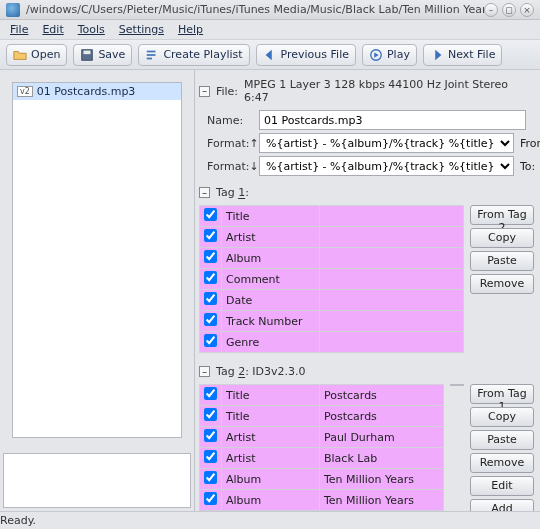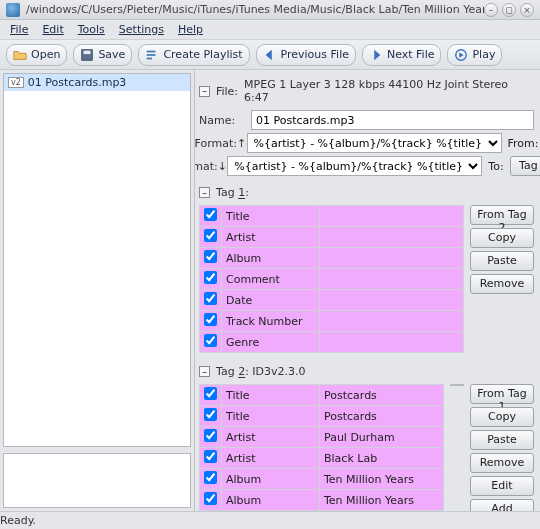--- a/index.html
+++ b/index.html
@@ -5,32 +5,32 @@
   * { box-sizing: border-box; margin: 0; padding: 0; font-family: "DejaVu Sans", Arial, sans-serif; font-size: 11px; }
   body { width: 540px; height: 529px; background: #e4e6ea; display: flex; flex-direction: column; overflow: hidden; color: #222; }
   .titlebar { height: 20px; background: linear-gradient(#e8eaee,#d8dade); display: flex; align-items: center; padding: 0 6px; border-bottom: 1px solid #bfc3c9; }
   .title-icon { width: 14px; height: 14px; background: radial-gradient(circle at 40% 35%, #7fb8e6, #2a6aa8); border-radius: 2px; margin-right: 6px; }
   .title-text { flex: 1; text-align: center; color: #444; font-size: 11px; white-space: nowrap; overflow: hidden; }
   .winbtns { display: flex; gap: 4px; }
   .winbtn { width: 14px; height: 14px; border: 1px solid #a8abb0; border-radius: 7px; background: linear-gradient(#fdfdfd,#d6d8dc); display: flex; align-items: center; justify-content: center; font-size: 9px; color: #555; cursor: pointer; }
   .menubar { height: 20px; display: flex; align-items: center; gap: 2px; padding: 0 4px; border-bottom: 1px solid #cfd2d7; }
   .menuitem { padding: 2px 6px; color: #20304a; cursor: pointer; text-decoration: underline; }
   .toolbar { height: 30px; display: flex; align-items: center; gap: 6px; padding: 2px 6px; border-bottom: 1px solid #c6c9cf; background: linear-gradient(#edeff3,#dee1e6); }
-  .tbutton { display: flex; align-items: center; gap: 4px; padding: 3px 6px; border: 1px solid #b6bac0; border-radius: 9px; background: linear-gradient(#fafbfc,#e1e4e9); cursor: pointer; color: #203050; }
+  .tbutton { display: flex; align-items: center; gap: 4px; padding: 3px 6px; border: 1px solid #b6bac0; border-radius: 4px; background: linear-gradient(#fafbfc,#e1e4e9); cursor: pointer; color: #203050; }
   .tbutton svg { width: 14px; height: 14px; }
   .main { flex: 1; display: flex; overflow: hidden; }
   .left { width: 195px; display: flex; flex-direction: column; border-right: 1px solid #c0c3c9; }
-  .tree { flex: 1; background: #fff; border: 1px solid #b6bac0; margin: 3px; overflow: auto; }
+  .tree { flex: 1; background: #fff; border: 1px solid #b6bac0; margin: 12px; overflow: auto; }
   .tree-row { display: flex; align-items: center; gap: 4px; padding: 2px 4px; background: #cfe4ff; color: #1a2a4a; }
   .tree-tag { background: #fff; border: 1px solid #999; font-size: 8px; padding: 0 2px; color: #555; }
   .low { height: 55px; background: #fff; border: 1px solid #b6bac0; margin: 3px; }
   .right { flex: 1; overflow: auto; padding: 4px 6px 4px 4px; }
   .section-head { display: flex; align-items: center; gap: 6px; margin: 4px 0 6px 0; color: #333; }
   .collapse { width: 11px; height: 11px; border: 1px solid #888; background: #f6f7f9; display: flex; align-items: center; justify-content: center; font-size: 10px; line-height: 1; cursor: pointer; }
-  .formrow { display: flex; align-items: center; gap: 6px; margin: 3px 0; justify-content: center; }
+  .formrow { display: flex; align-items: center; gap: 6px; margin: 3px 8px; }
   .lbl { width: 46px; color: #333; }
   .txt { flex: 1; height: 20px; border: 1px solid #a8acb2; background: #fff; padding: 2px 4px; }
   .sel { flex: 1; height: 20px; border: 1px solid #a8acb2; background: #fff; padding: 1px 2px; }
   .btn { height: 20px; min-width: 48px; border: 1px solid #9ea2a8; border-radius: 3px; background: linear-gradient(#fafbfc,#dcdfe4); padding: 2px 6px; cursor: pointer; text-align: center; }
   .tagblock { display: flex; gap: 6px; align-items: flex-start; }
   .grid { flex: 1; border: 1px solid #a8acb2; background: #f0abfc; border-collapse: collapse; }
   .grid tr { height: 21px; }
   .grid td { border: 1px solid #cfd2d7; padding: 2px 4px; vertical-align: middle; }
   .grid td.ck { width: 22px; text-align: center; }
   .grid td.k { width: 98px; color: #222; }
@@ -85,30 +85,30 @@
     <span>Create Playlist</span>
   </div>
   <div class="tbutton">
     <svg viewBox="0 0 16 16">
         <path fill="#3a70c0" d="M10 2L3 8l7 6z"></path>
       </svg>
     <span>Previous File</span>
   </div>
   <div class="tbutton">
     <svg viewBox="0 0 16 16">
-        <path fill="#3a70c0" d="M6 2l7 6-7 6z"></path>
-      </svg>
-    <span>Next File</span>
-  </div>
-  <div class="tbutton">
-    <svg viewBox="0 0 16 16">
         <circle cx="8" cy="8" r="6" fill="none" stroke="#3a70c0" stroke-width="1.5"></circle>
         <path fill="#3a70c0" d="M6 5l5 3-5 3z"></path>
       </svg>
     <span>Play</span>
+  </div>
+  <div class="tbutton">
+    <svg viewBox="0 0 16 16">
+        <path fill="#3a70c0" d="M6 2l7 6-7 6z"></path>
+      </svg>
+    <span>Next File</span>
   </div>
 </div>
 
 <div class="main">
   <div class="left">
     <div class="tree">
       <div class="tree-row">
         <span class="tree-tag">v2</span>
         <span>01 Postcards.mp3</span>
       </div>

